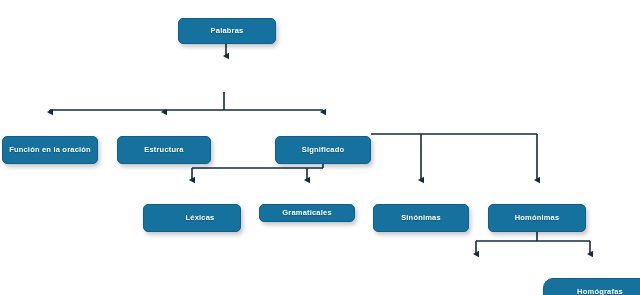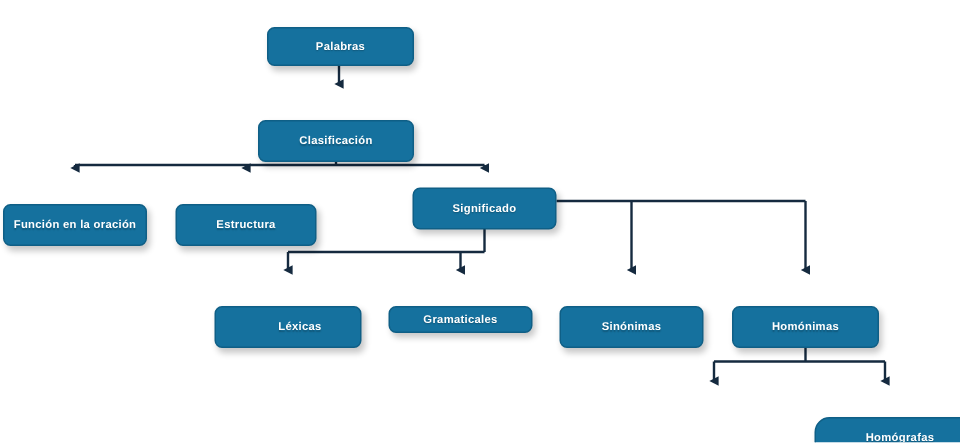--- a/index.html
+++ b/index.html
@@ -91,33 +91,30 @@
       <path d="M476,241 L476,254" marker-end="url(#arrowhead)"></path>
       <path d="M590,241 L590,254" marker-end="url(#arrowhead)"></path>
     </g>
   </svg>
 
   <div id="node-layer">
     <div class="node" style="left:178px; top:2px; width:98px; height:26px;">
       <span class="node-label">Palabras</span>
     </div>
 
-    <div class="node" style="left:172px; top:64px; width:104px; height:28px;">
-      <span class="node-label">Clasificación</span>
-    </div>
 
     <div class="node" style="left:2px; top:120px; width:96px; height:28px;">
       <span class="node-label">Función en la oración</span>
     </div>
 
     <div class="node" style="left:117px; top:120px; width:94px; height:28px;">
       <span class="node-label">Estructura</span>
     </div>
 
-    <div class="node" style="left:275px; top:109px; width:96px; height:28px;">
+    <div class="node" style="left:275px; top:120px; width:96px; height:28px;">
       <span class="node-label">Significado</span>
     </div>
 
     <div class="node" style="left:143px; top:188px; width:98px; height:28px;padding-left:20px;">
       <span class="node-label">Léxicas</span>
     </div>
 
     <div class="node" style="left:259px; top:188px; width:96px; height:18px;">
       <span class="node-label">Gramaticales</span>
     </div>

